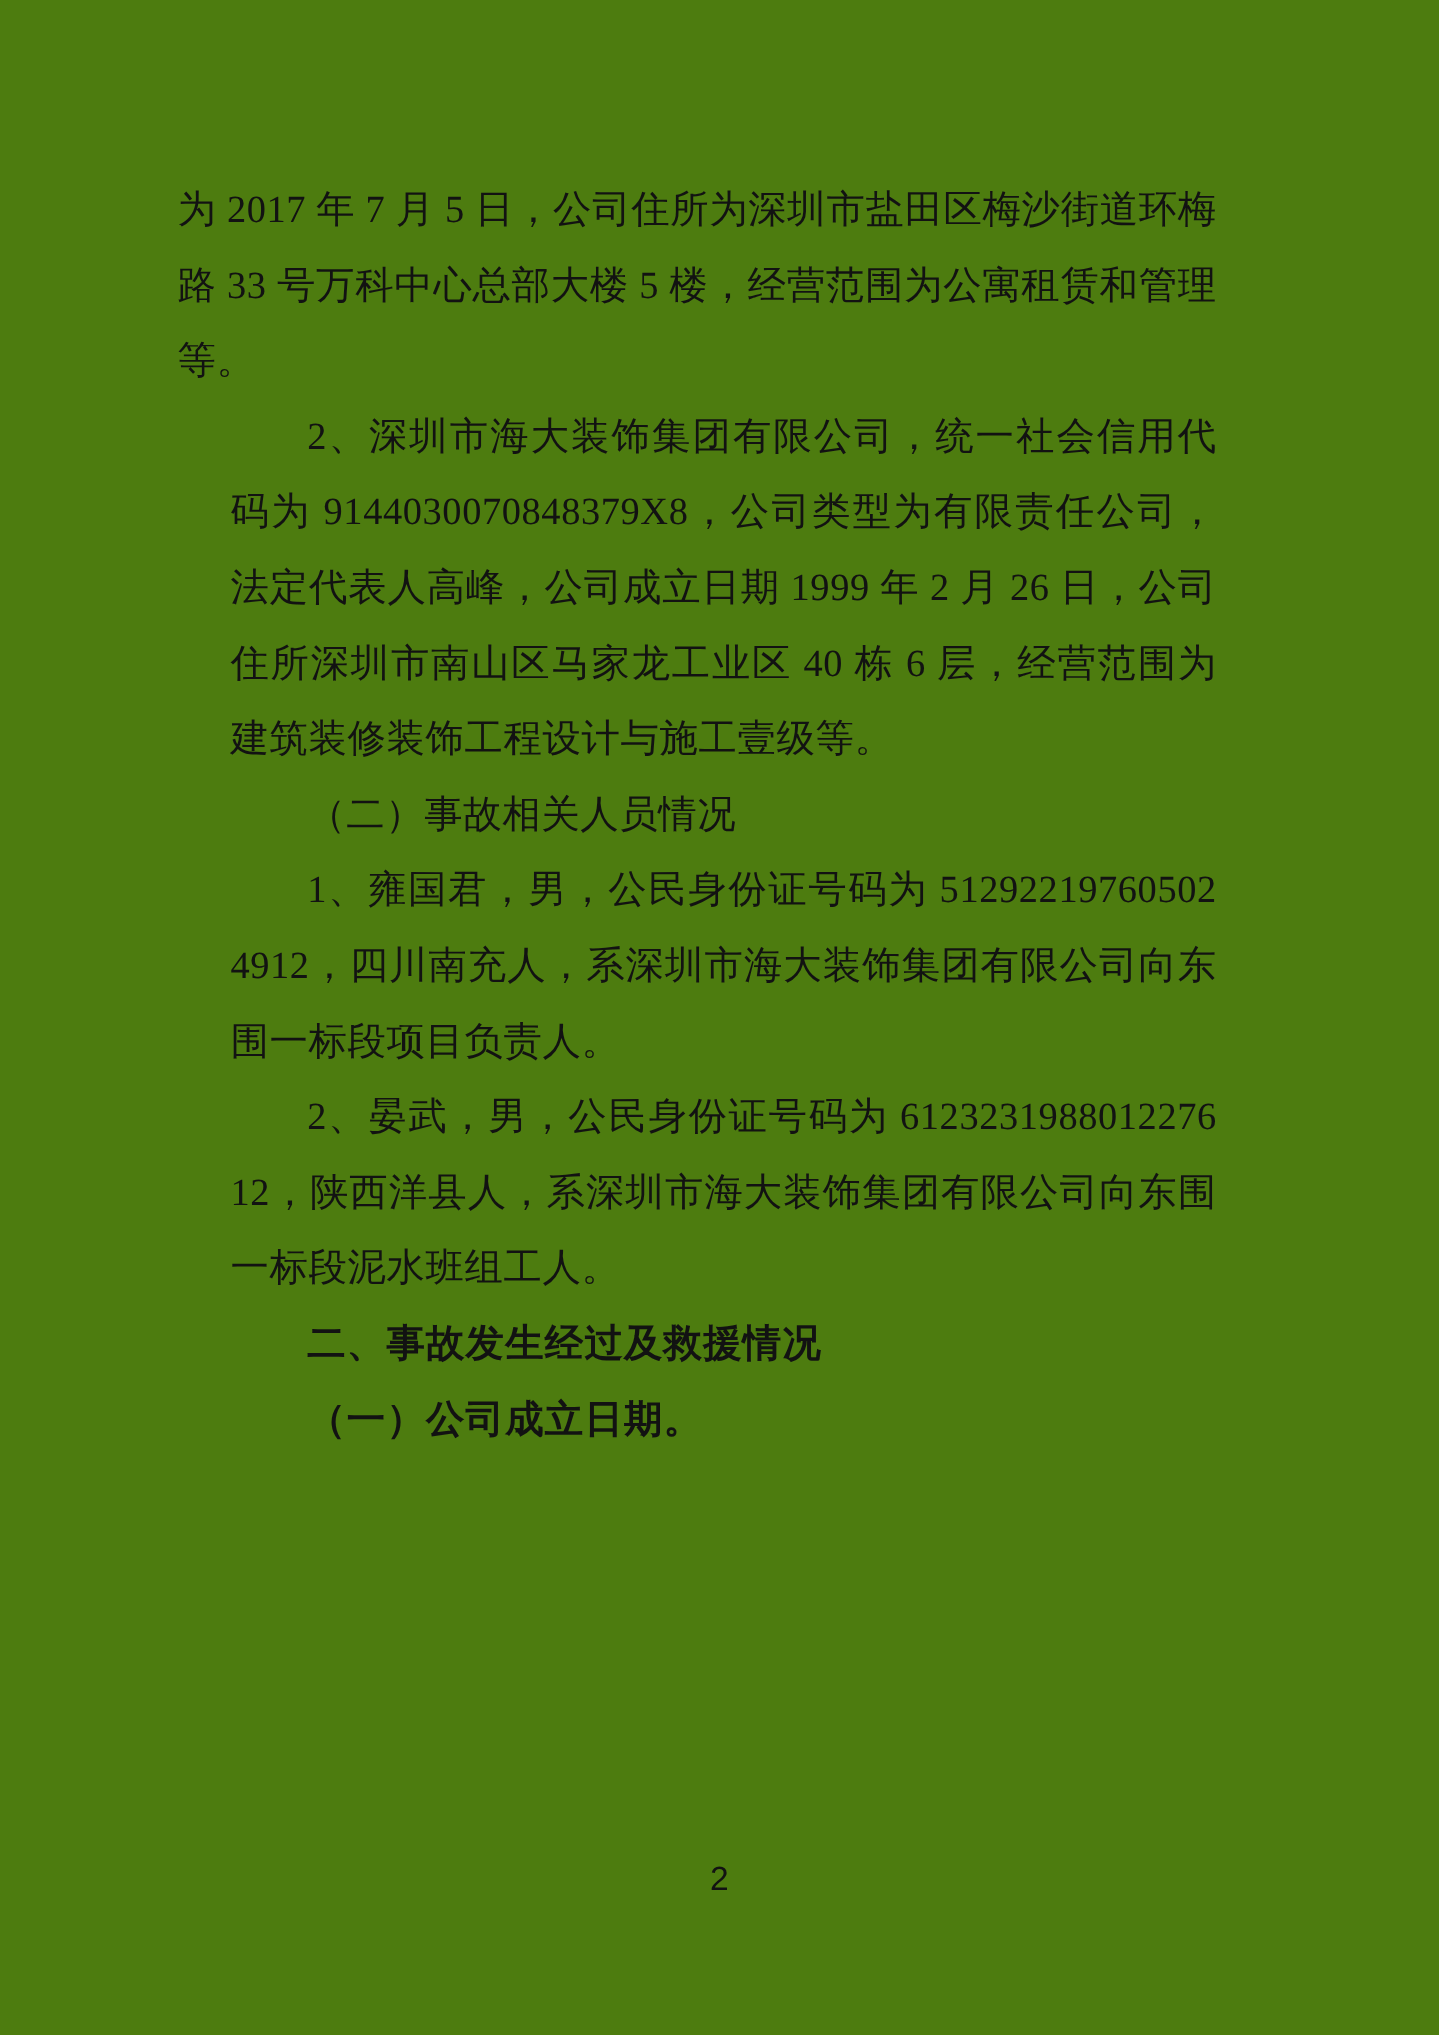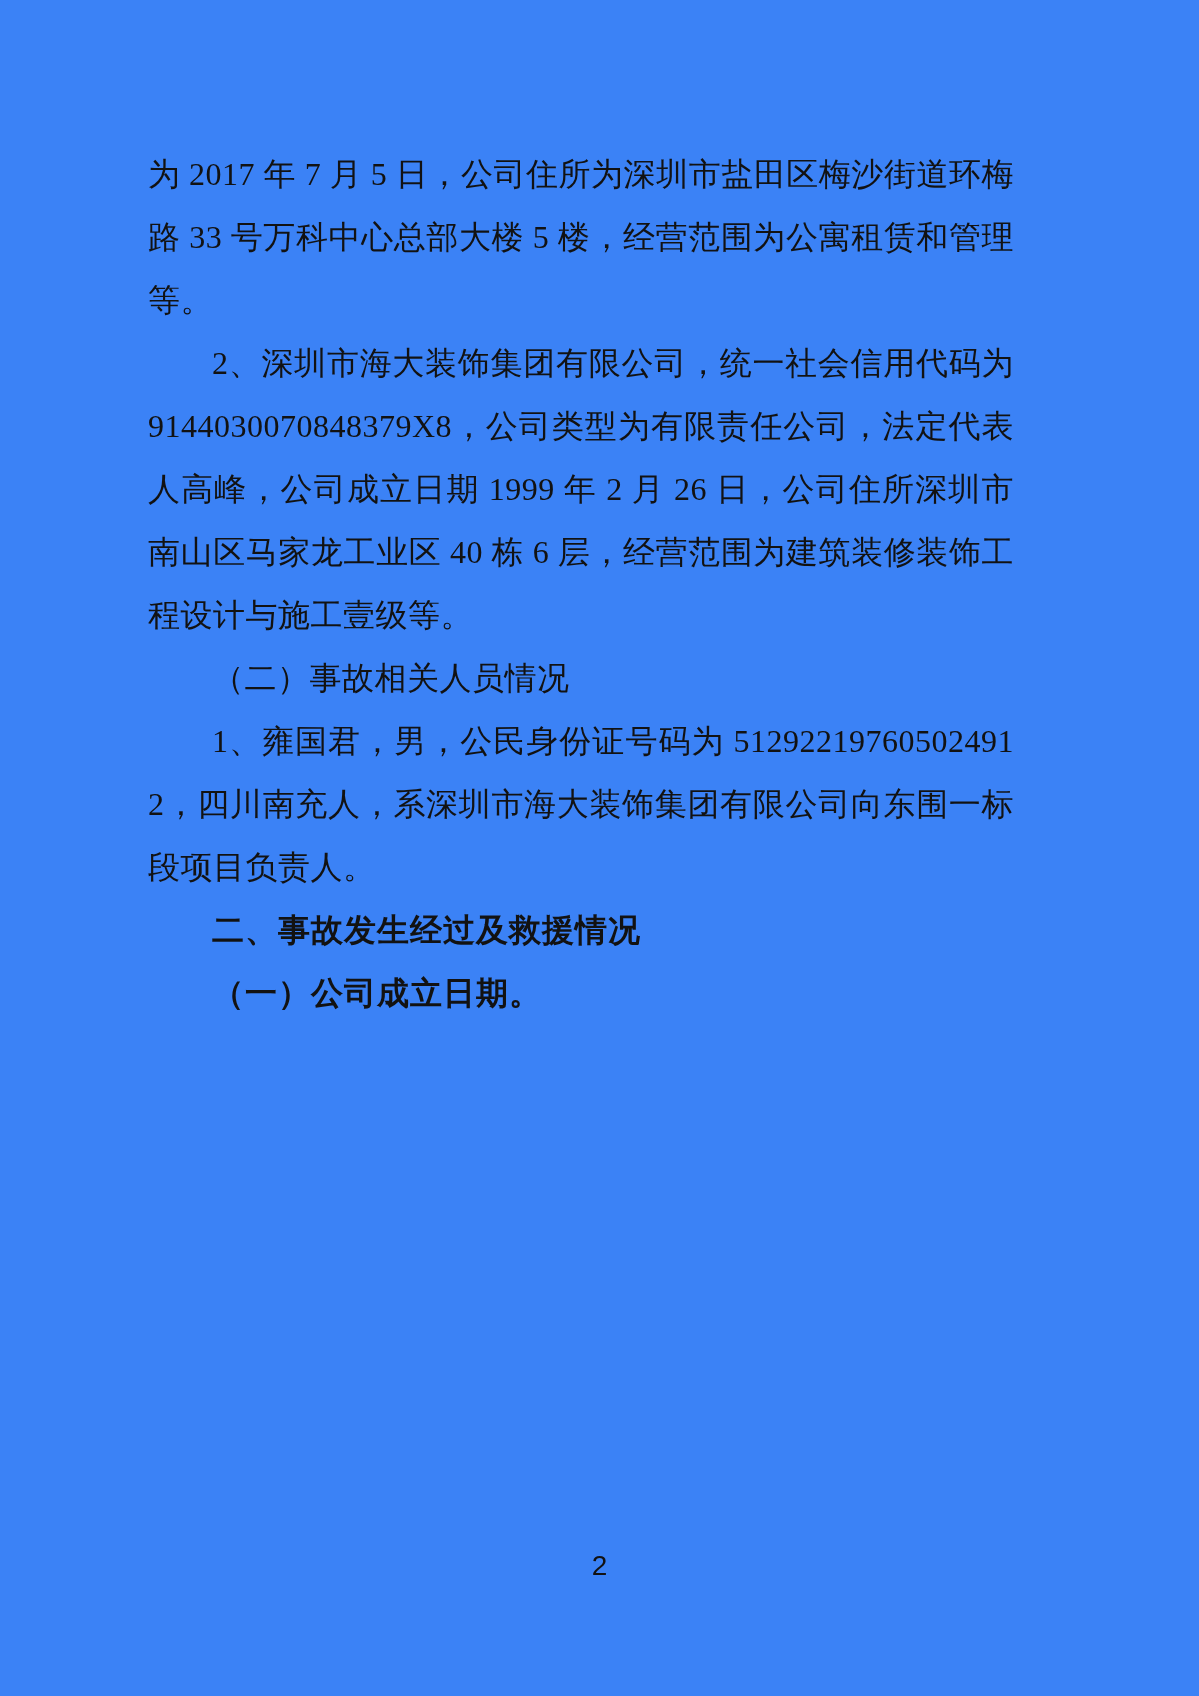--- a/index.html
+++ b/index.html
@@ -5,21 +5,21 @@
   * { margin: 0; padding: 0; box-sizing: border-box; }
 
   html, body {
     background: #ffffff;
   }
 
   .page {
     position: relative;
     width: 1199px;
     height: 1696px;
-    background: #3b82f6;
+    background: #4d7c0f;
     overflow: hidden;
     font-family: "Liberation Serif", "DejaVu Serif", serif;
     color: #121212;
   }
 
   .text-block {
     position: absolute;
     left: 148px;
     top: 143px;
     width: 866px;
@@ -29,20 +29,21 @@
     font-size: 32px;
     line-height: 63px;
     text-align: justify;
     text-justify: inter-character;
     letter-spacing: 0.5px;
     word-break: break-all;
   }
 
   .para.indent {
     text-indent: 2em;
+    margin-left: 44px;
   }
 
   .para.heading-bold {
     font-family: "Liberation Sans", "DejaVu Sans", sans-serif;
     font-weight: bold;
     letter-spacing: 1px;
   }
 
   .page-footer {
     position: absolute;
@@ -65,20 +66,21 @@
 
     <p class="para">为 2017 年 7 月 5 日，公司住所为深圳市盐田区梅沙街道环梅路 33 号万科中心总部大楼 5 楼，经营范围为公寓租赁和管理等。</p>
 
     <p class="para indent">2、深圳市海大装饰集团有限公司，统一社会信用代码为 9144030070848379X8，公司类型为有限责任公司，法定代表人高峰，公司成立日期 1999 年 2 月 26 日，公司住所深圳市南山区马家龙工业区 40 栋 6 层，经营范围为建筑装修装饰工程设计与施工壹级等。</p>
 
 
     <p class="para indent">（二）事故相关人员情况</p>
 
     <p class="para indent">1、雍国君，男，公民身份证号码为 512922197605024912，四川南充人，系深圳市海大装饰集团有限公司向东围一标段项目负责人。</p>
 
+    <p class="para indent">2、晏武，男，公民身份证号码为 612323198801227612，陕西洋县人，系深圳市海大装饰集团有限公司向东围一标段泥水班组工人。</p>
 
     <p class="para indent heading-bold">二、事故发生经过及救援情况</p>
 
     <p class="para indent heading-bold">（一）公司成立日期。</p>
 
   </div>
 
   <div class="page-footer">
     <span>2</span>
   </div>

